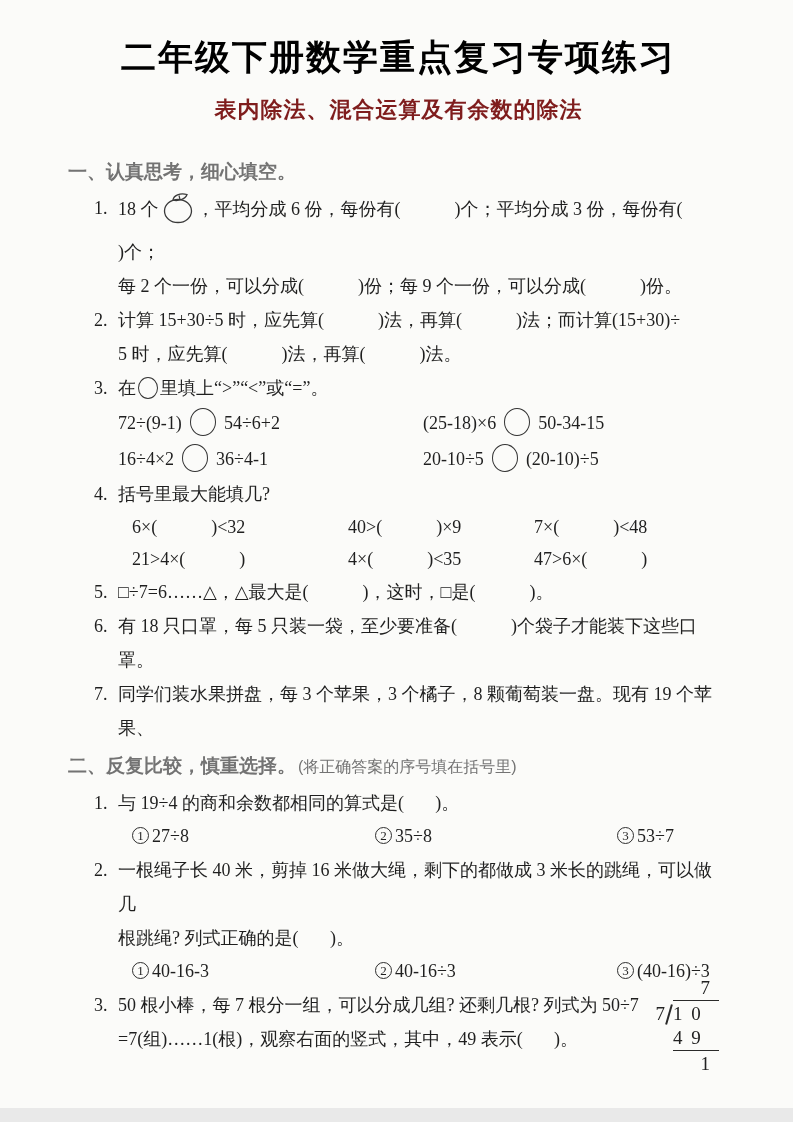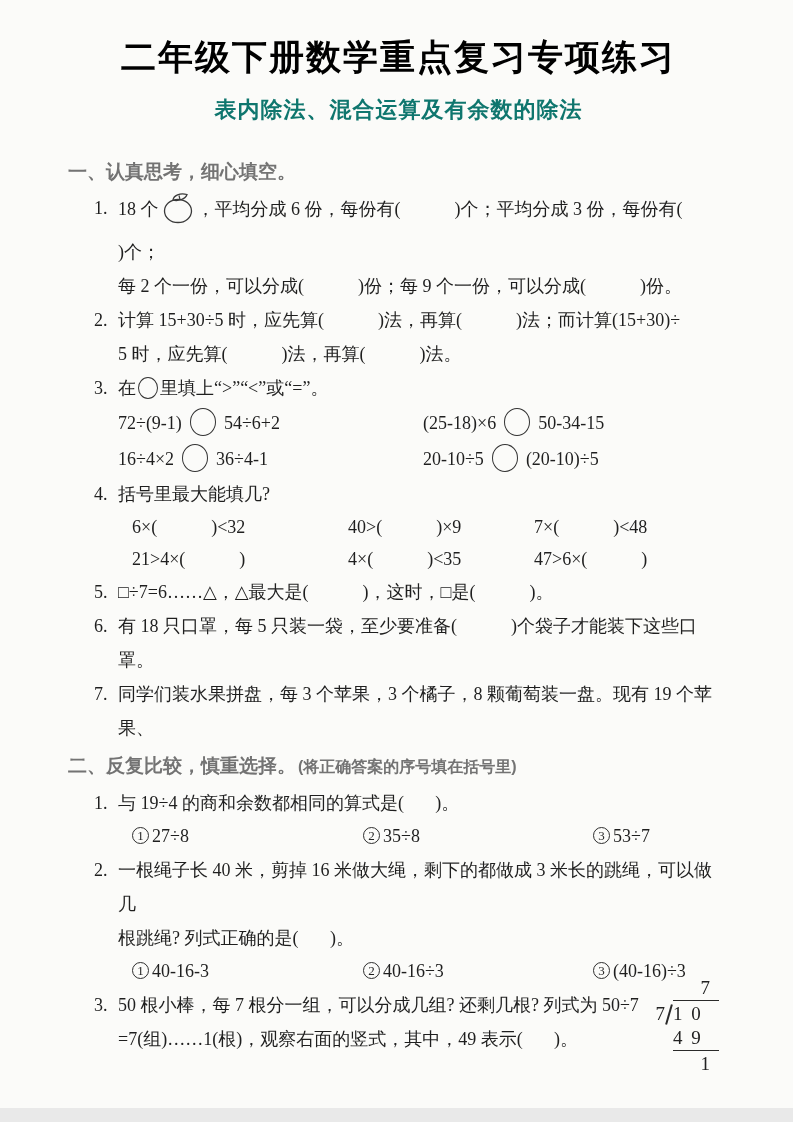--- a/index.html
+++ b/index.html
@@ -25,33 +25,33 @@
     letter-spacing:2px;
     color:#000;
   }
   .subtitle {
     text-align:center;
     font-family:"Liberation Sans","DejaVu Sans",sans-serif;
     font-weight:700;
     font-size:22px;
     letter-spacing:1px;
     margin-top:14px;
-    color:#0f766e;
+    color:#7f1d1d;
   }
 
   .sec-header {
     font-family:"Liberation Sans","DejaVu Sans",sans-serif;
     font-weight:700;
     font-size:19px;
     color:#737373;
     line-height:30px;
   }
   .sec1-header { margin-top:32px; margin-bottom:4px; }
   .sec2-header { margin-top:6px; margin-bottom:4px; }
-  .sec-note { font-size:16px; font-weight:700; margin-left:2px; }
+  .sec-note { font-size:16px; font-weight:400; margin-left:2px; }
 
   .q { display:flex; margin-left:26px; line-height:34px; }
   .qnum { flex:none; width:24px; }
   .qbody { flex:1; }
   .qline { line-height:34px; }
 
   
   .circle {
     display:inline-block;
     width:24px; height:26px;
@@ -66,21 +66,21 @@
     vertical-align:-5px;
     border-width:1.4px;
   }
 
   .cmp-grid { display:grid; grid-template-columns:305px 1fr; }
   .cmp-cell { line-height:36px; }
 
   .fill3-grid { display:grid; grid-template-columns:216px 186px 1fr; padding-left:14px; }
   .fill3-grid > div { line-height:32px; }
 
-  .opt-grid { display:grid; grid-template-columns:231px 230px 1fr; padding-left:14px; }
+  .opt-grid { display:grid; grid-template-columns:231px 230px 1fr; padding-left:14px;gap:12px; }
   .opt-grid > div, .opt-line { line-height:33px; }
 
   .optnum {
     display:inline-block;
     width:17px; height:17px;
     line-height:16px;
     border:1.2px solid #2e2e2e;
     border-radius:50%;
     text-align:center;
     font-size:13px;

